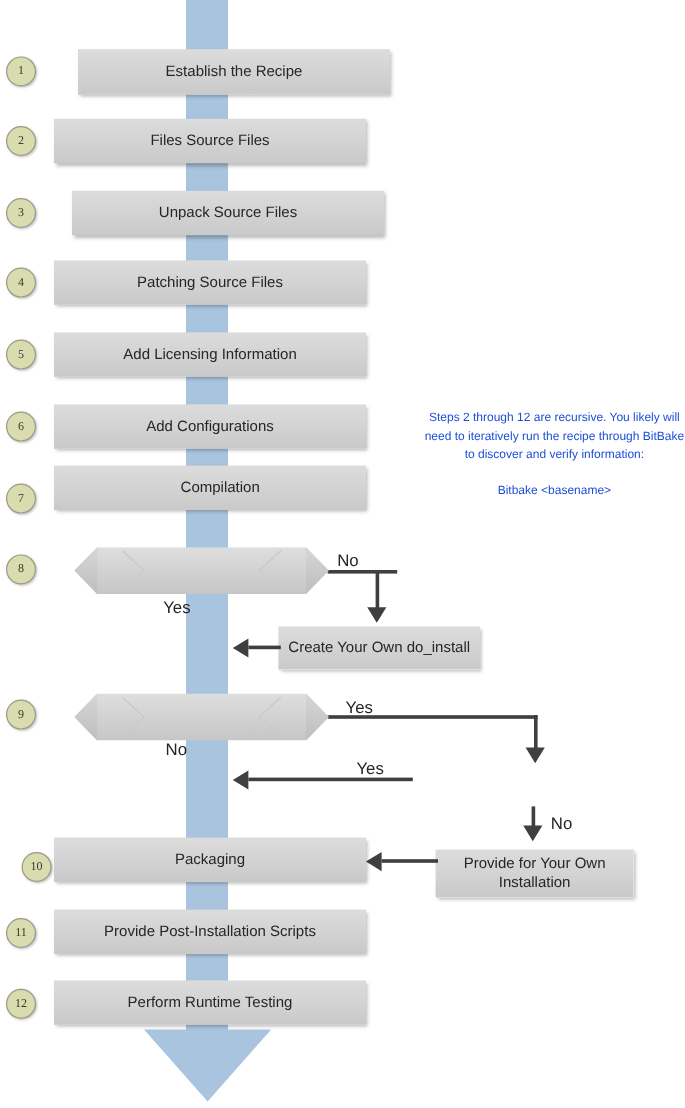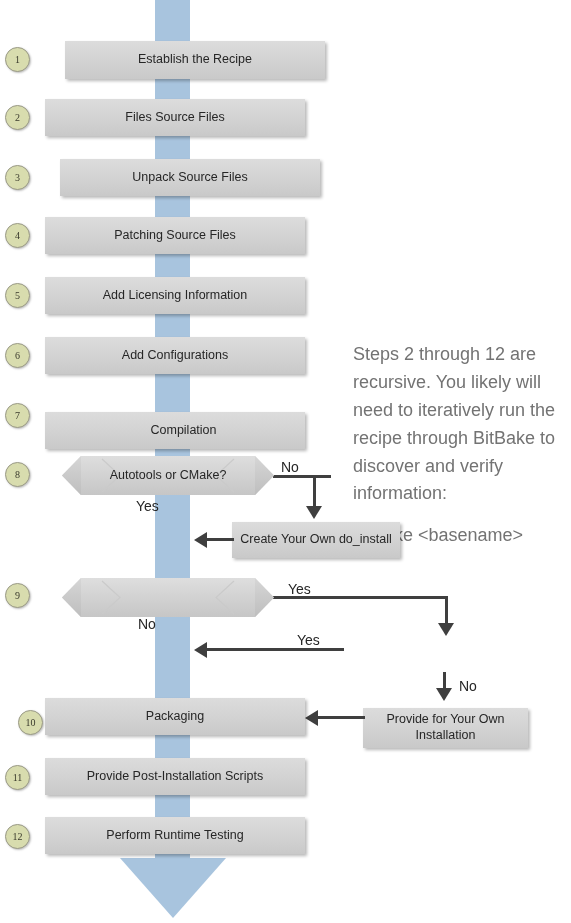--- a/index.html
+++ b/index.html
@@ -88,24 +88,25 @@
   
   .ynlabel{
     position:absolute;
     font-size:14px;
     color:#262626;
     white-space:nowrap;
   }
   
   .note{
     position:absolute;
-    font-size:18px;
-    color:#737373;
+    font-size:10px;
+    color:#1d4ed8;
     line-height:1.55;
     width:218px;
+    text-align:center;
   }
   .note p{margin:0;}
   .note .gap{height:14px;}
 </style>
 </head>
 <body>
 
 <div id="canvas">
 
   <div class="spine"></div>
@@ -137,21 +138,21 @@
   <div class="box" style="left:45px; top:277px; width:260px; height:37px;">
     <span>Add Licensing Information</span>
   </div>
 
   <div class="badge" style="left:5px;  top:343px;">6</div>
   <div class="box" style="left:45px; top:337px; width:260px; height:37px;">
     <span>Add Configurations</span>
   </div>
 
   <div class="badge" style="left:5px;  top:403px;">7</div>
-  <div class="box" style="left:45px; top:412px; width:260px; height:37px;padding-left:23px;">
+  <div class="box" style="left:45px; top:388px; width:260px; height:37px;padding-left:23px;">
     <span>Compilation</span>
   </div>
 
   <div class="note" style="left:353px; top:341px;">
     <p>Steps 2 through 12 are recursive.  You likely will need to iteratively run the recipe through BitBake to discover and verify information:</p>
     <div class="gap"></div>
     <p>Bitbake &lt;basename&gt;</p>
   </div>
 
   <div class="badge" style="left:5px;  top:462px;">8</div>
@@ -166,21 +167,20 @@
           <stop offset="0" stop-color="#d6d6d6"></stop>
             <stop offset="1" stop-color="#bebebe"></stop>
         </linearGradient>
       </defs>
       <polygon points="19,0 193,0 212,19.5 193,39 19,39 0,19.5" fill="url(#gH1)"></polygon>
       <polygon points="19,0 19,39 0,19.5" fill="url(#gH1b)"></polygon>
       <polygon points="193,0 212,19.5 193,39" fill="url(#gH1b)"></polygon>
       <polyline points="40,3 58,19.5 40,36" fill="none" stroke="#cacaca" stroke-width="1.2"></polyline>
       <polyline points="172,3 154,19.5 172,36" fill="none" stroke="#cacaca" stroke-width="1.2"></polyline>
     </svg>
-    <span class="hx-label">Autotools or CMake?</span>
   </div>
 
   <div class="ynlabel" style="left:281px; top:459px;">No</div>
   <div class="conn" style="left:273px; top:475px; width:58px; height:3px;"></div>
   <div class="conn" style="left:313px; top:475px; width:3px; height:33px;"></div>
   <div class="arrow-head ah-down" style="left:306px; top:506px;"></div>
 
   <div class="ynlabel" style="left:136px; top:498px;">Yes</div>
 
   <div class="box" style="left:232px; top:522px; width:168px; height:36px;">

